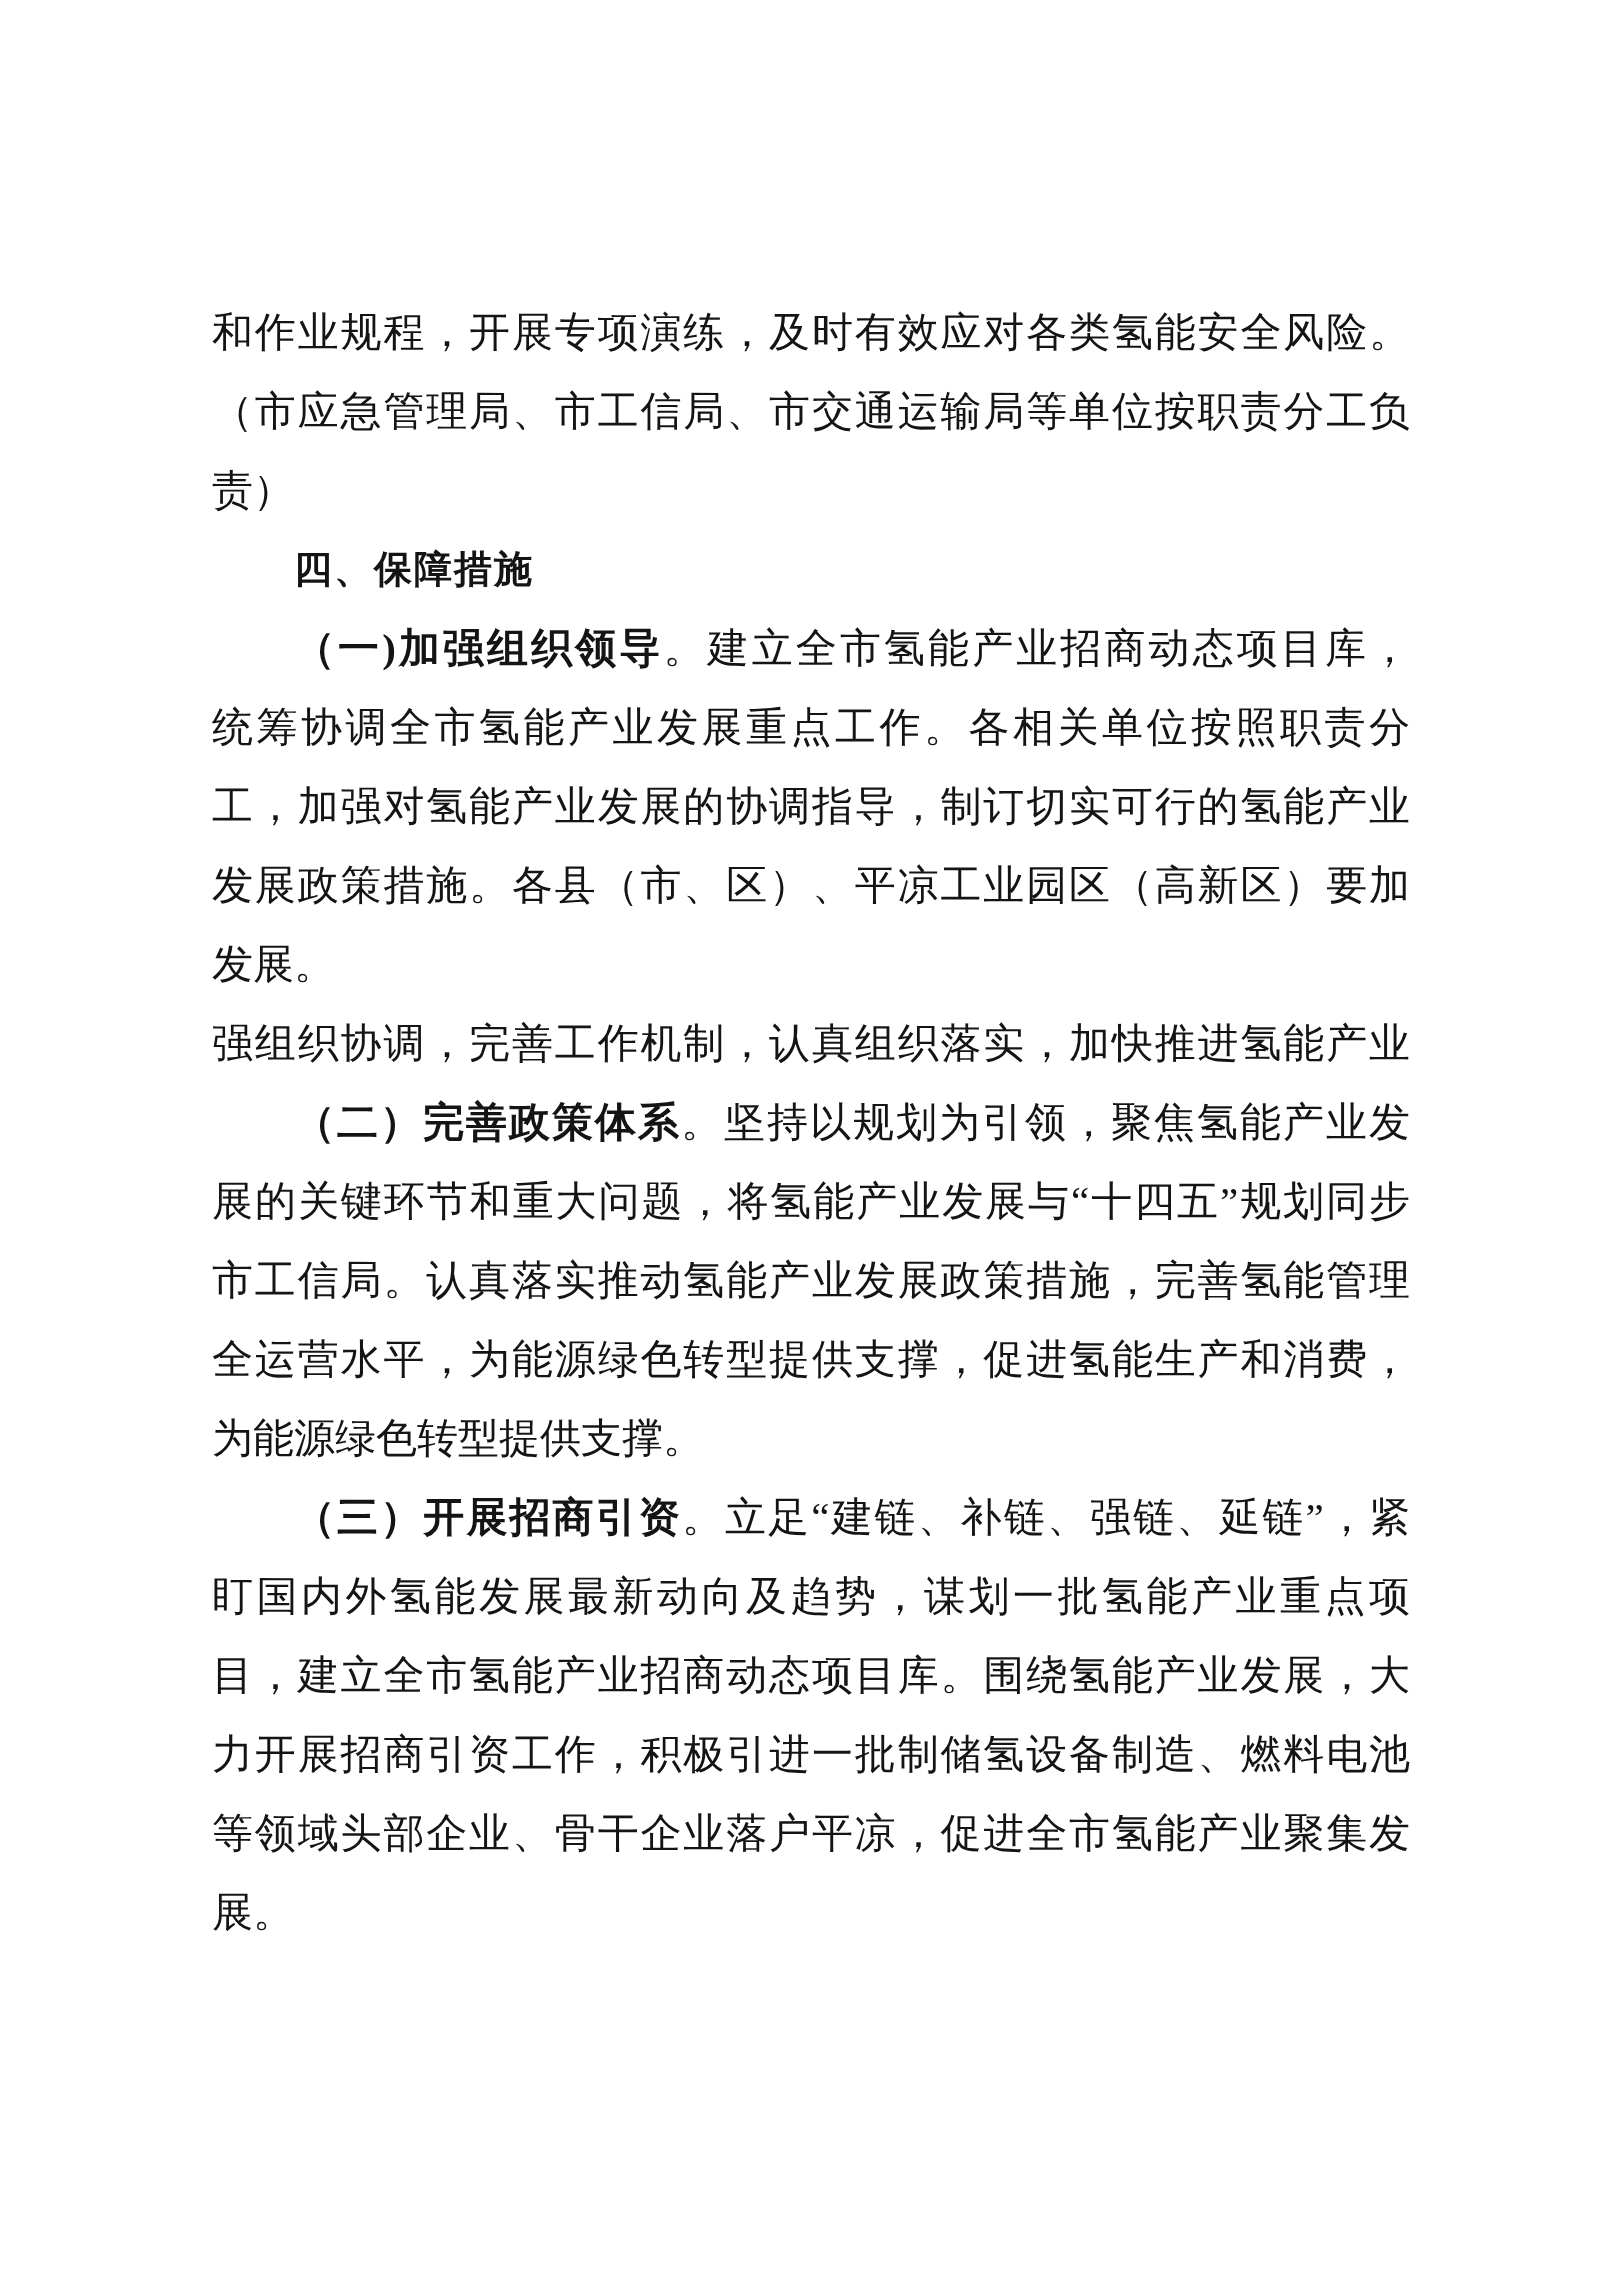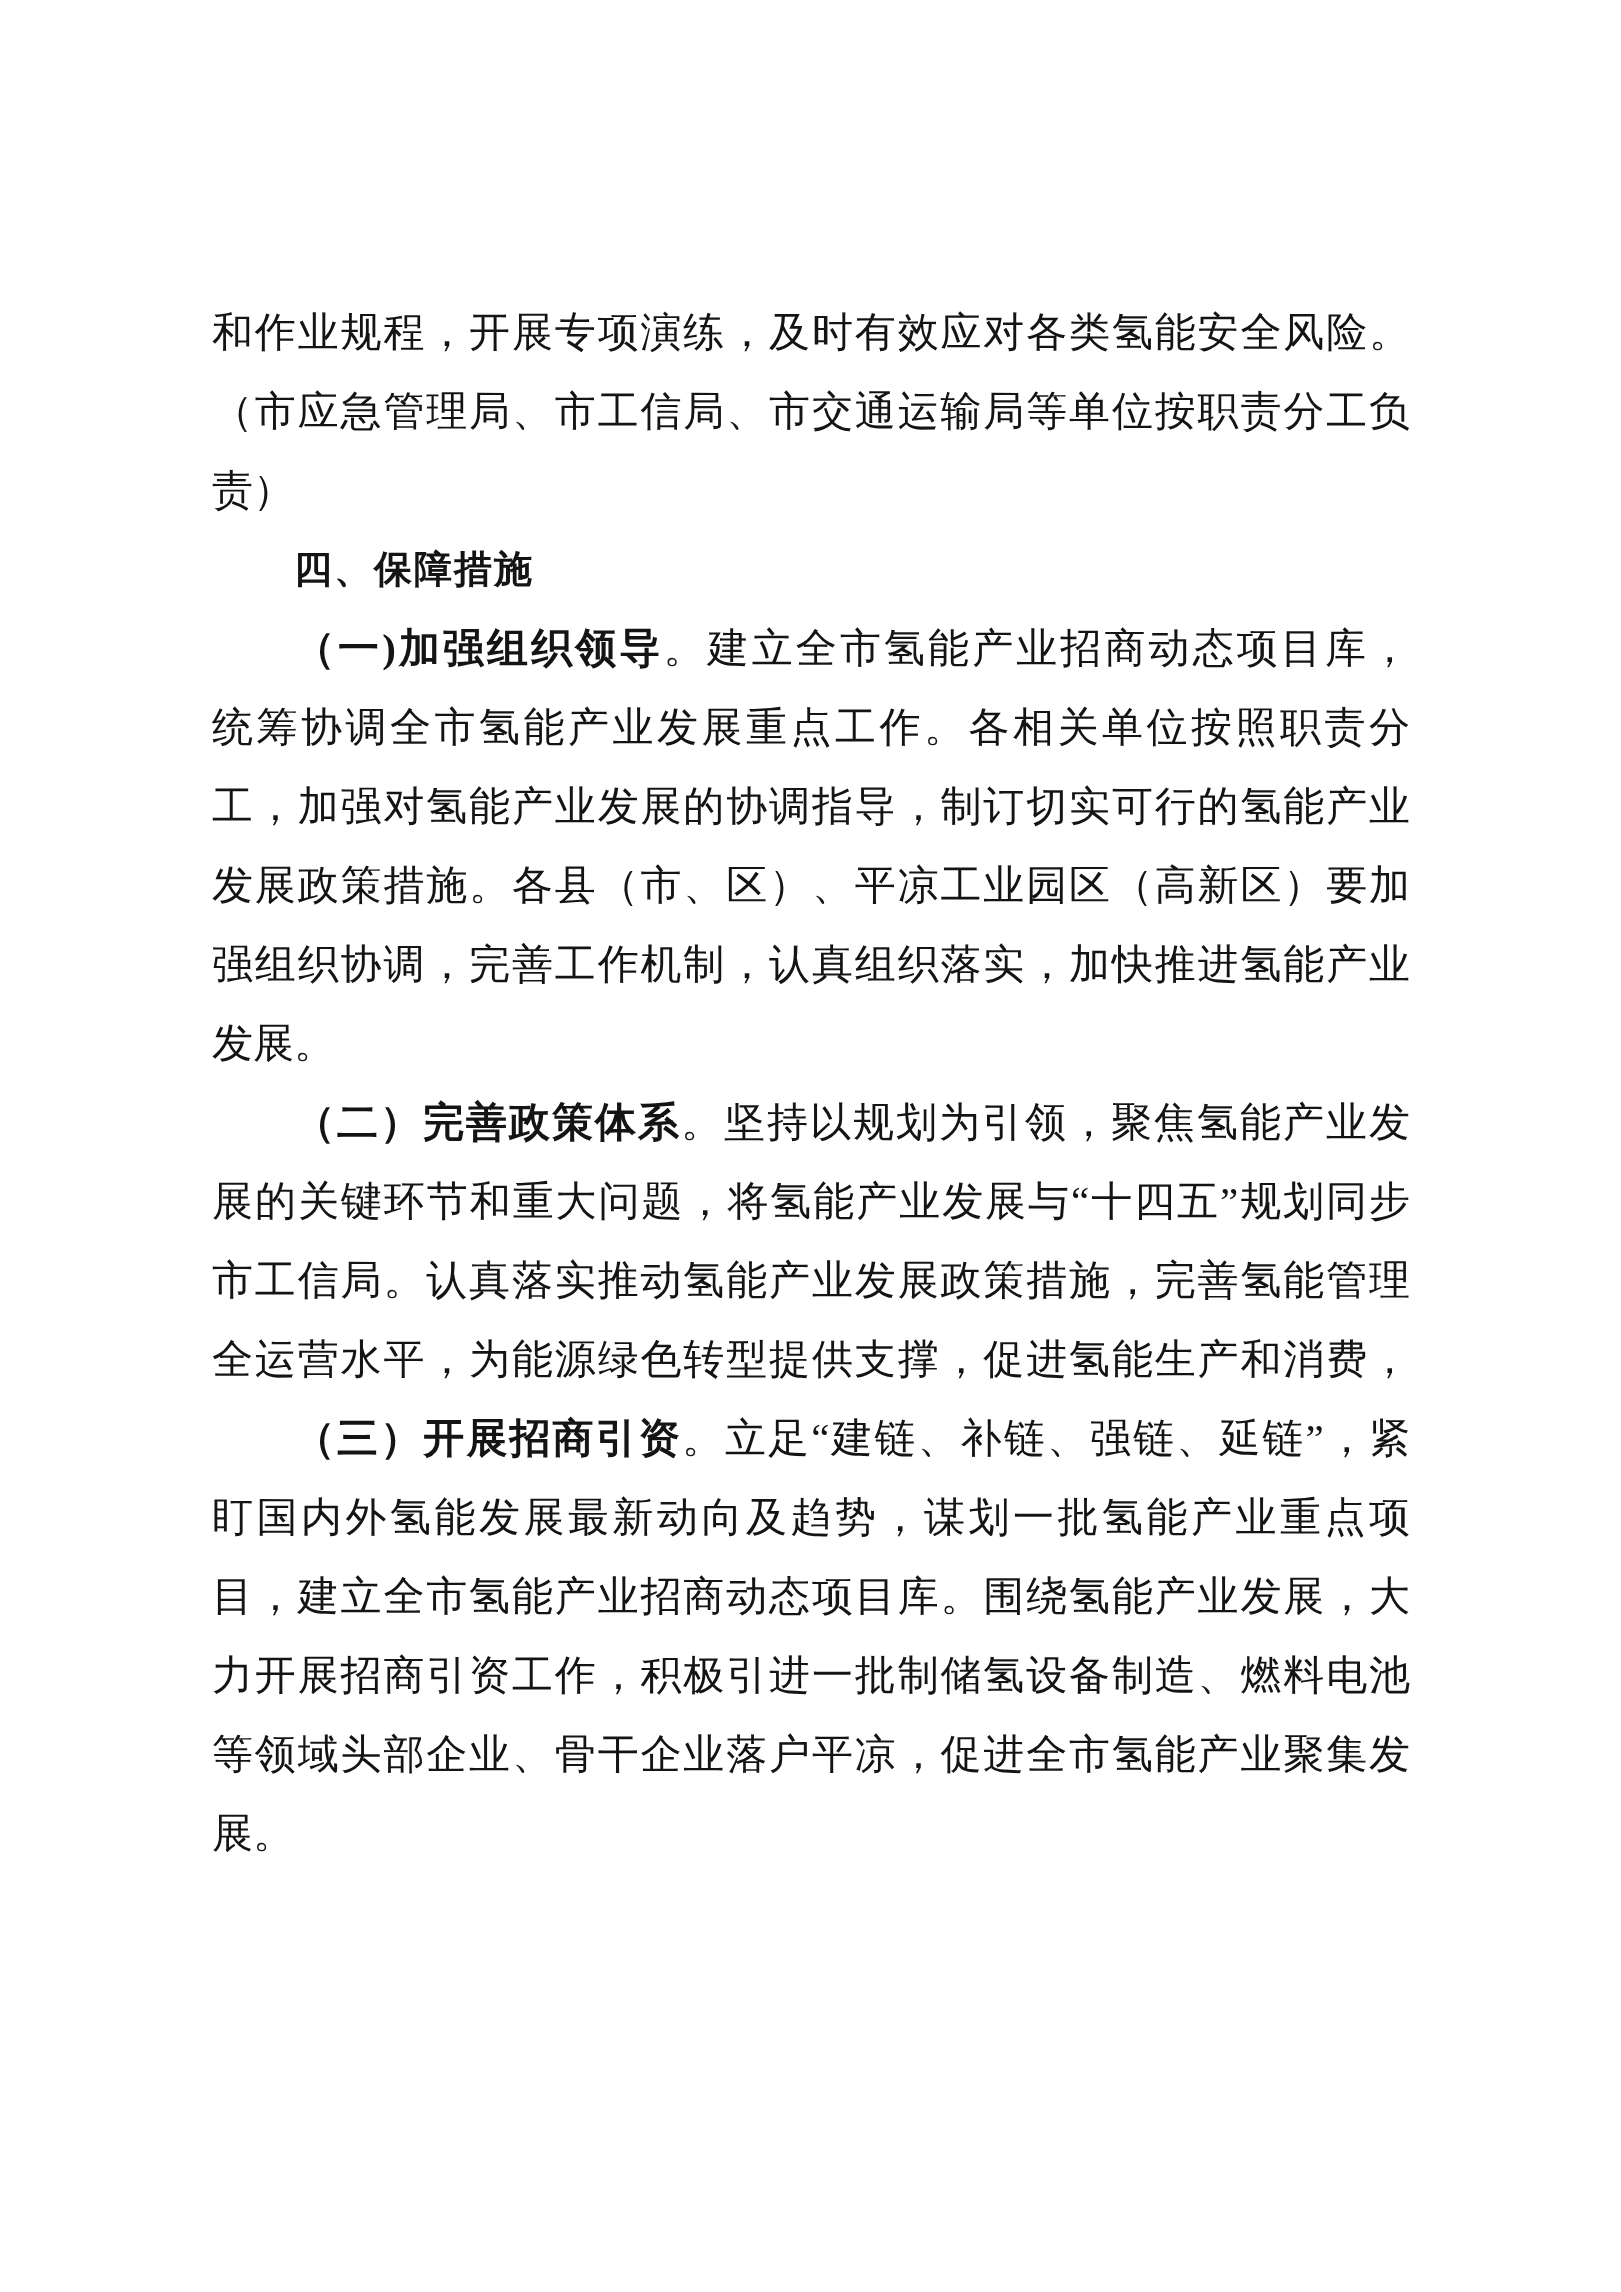--- a/index.html
+++ b/index.html
@@ -64,26 +64,27 @@
 <div class="page">
   <div class="textblock" id="textblock">
       <div class="line just"><span>和作业规程，开展专项演练，及时有效应对各类氢能安全风险。</span></div>
       <div class="line just"><span>（市应急管理局、市工信局、市交通运输局等单位按职责分工负</span></div>
       <div class="line"><span>责）</span></div>
       <div class="line heading indent"><span class="bold">四、保障措施</span></div>
       <div class="line indent just"><span class="bold">（一)加强组织领导</span><span>。建立全市氢能产业招商动态项目库，</span></div>
       <div class="line just"><span>统筹协调全市氢能产业发展重点工作。各相关单位按照职责分</span></div>
       <div class="line just"><span>工，加强对氢能产业发展的协调指导，制订切实可行的氢能产业</span></div>
       <div class="line just"><span>发展政策措施。各县（市、区）、平凉工业园区（高新区）要加</span></div>
+      <div class="line"><span>发展。</span></div>
       <div class="line just"><span>强组织协调，完善工作机制，认真组织落实，加快推进氢能产业</span></div>
-      <div class="line"><span>发展。</span></div>
       <div class="line indent just"><span class="bold">（二）完善政策体系</span><span>。坚持以规划为引领，聚焦氢能产业发</span></div>
       <div class="line just"><span>展的关键环节和重大问题，将氢能产业发展与“十四五”规划同步</span></div>
       <div class="line just"><span>市工信局。认真落实推动氢能产业发展政策措施，完善氢能管理</span></div>
       <div class="line just"><span>全运营水平，为能源绿色转型提供支撑，促进氢能生产和消费，</span></div>
+      <div class="line"><span>为能源绿色转型提供支撑。</span></div>
       <div class="line indent just"><span class="bold">（三）开展招商引资</span><span>。立足“建链、补链、强链、延链”，紧</span></div>
       <div class="line just"><span>盯国内外氢能发展最新动向及趋势，谋划一批氢能产业重点项</span></div>
       <div class="line just"><span>目，建立全市氢能产业招商动态项目库。围绕氢能产业发展，大</span></div>
       <div class="line just"><span>力开展招商引资工作，积极引进一批制储氢设备制造、燃料电池</span></div>
       <div class="line just"><span>等领域头部企业、骨干企业落户平凉，促进全市氢能产业聚集发</span></div>
       <div class="line"><span>展。</span></div>
     </div>
   <div class="pagenum">— 7 —</div>
 </div>
 

